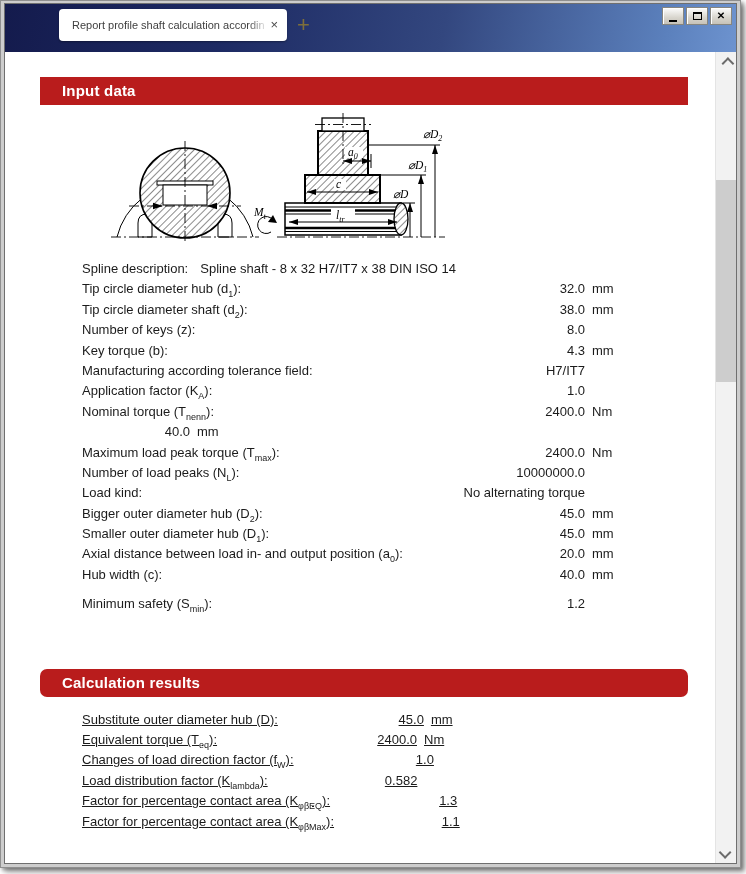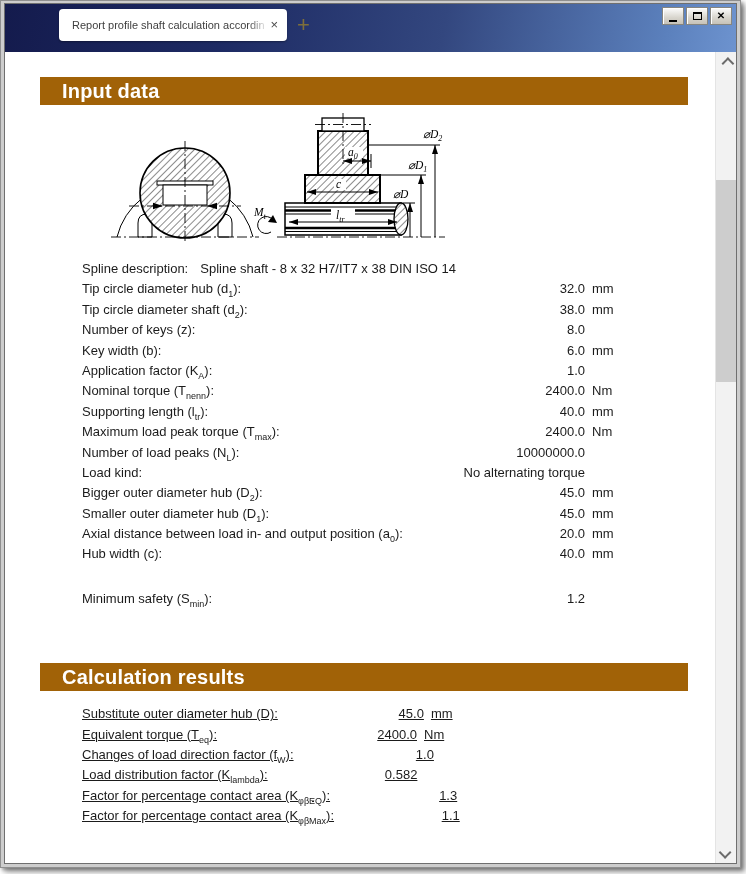--- a/index.html
+++ b/index.html
@@ -55,34 +55,34 @@
   .glyph-min{width:8px;height:2px;background:#000;margin-top:9px;}
   .glyph-max{width:9px;height:8px;border:1px solid #000;border-top-width:2px;box-sizing:border-box;}
   .glyph-close{font-size:10px;font-weight:700;color:#000;line-height:10px;}
   
   .content{
     position:absolute;left:0;top:48px;right:21px;bottom:0;background:#fff;
     overflow:hidden;
   }
   .section-header{
     margin:25px 0 0 35px;width:648px;height:28px;box-sizing:border-box;
-    background:#a16207;color:#fff;font-weight:bold;font-size:20px;
+    background:#b91c1c;color:#fff;font-weight:bold;font-size:15px;
     line-height:28px;padding-left:22px;letter-spacing:.2px;
   }
   .diagram{margin:6px 0 0 100px;display:block;}
   .rows{margin-left:35px;width:648px;margin-top:8px;font-size:13px;}
   .row{display:flex;height:20.4px;line-height:20.4px;align-items:baseline;}
   .row .lbl{flex:1;padding-left:42px;white-space:nowrap;}
   .row .val{width:150px;text-align:right;white-space:nowrap;}
   .row .unit{box-sizing:border-box;padding-left:7px;white-space:nowrap;}
   .input-rows .unit{width:103px;}
   .result-rows .unit{width:271px;}
   .profile-row .pvalue{margin-left:12px;white-space:nowrap;}
-  .safety{margin-top:24px;justify-content:space-between;}
-  .results-header{margin-top:54px;}
+  .safety{margin-top:9px;justify-content:space-between;}
+  .results-header{margin-top:54px;border-radius:7px;}
   .result-rows{margin-top:13px;text-decoration:underline;}
   sub{font-size:9px;line-height:0;}
   
   .scrollbar{
     position:absolute;right:0;top:48px;bottom:0;width:21px;
     background:#f2f2f2;border-left:1px solid #e4e4e4;box-sizing:border-box;
   }
   .sb-arrow{position:absolute;left:0;width:100%;height:18px;display:flex;align-items:center;justify-content:center;}
   .sb-arrow.up{top:2px;}
   .sb-arrow.down{bottom:2px;}
@@ -219,40 +219,44 @@
               <span class="unit">mm</span>
             </div>
 
             <div class="row">
               <span class="lbl">Number of keys (z):</span>
               <span class="val">8.0</span>
               <span class="unit"></span>
             </div>
 
             <div class="row">
-              <span class="lbl">Key width (b):</span>
-              <span class="val">6.0</span>
-              <span class="unit">mm</span>
-            </div>
-
+              <span class="lbl">Key torque (b):</span>
+              <span class="val">4.3</span>
+              <span class="unit">mm</span>
+            </div>
+
+            <div class="row">
+              <span class="lbl">Manufacturing according tolerance field:</span>
+              <span class="val">H7/IT7</span>
+              <span class="unit"></span>
+            </div>
 
             <div class="row">
               <span class="lbl">Application factor (K<sub>A</sub>):</span>
               <span class="val">1.0</span>
               <span class="unit"></span>
             </div>
 
             <div class="row">
               <span class="lbl">Nominal torque (T<sub>nenn</sub>):</span>
               <span class="val">2400.0</span>
               <span class="unit">Nm</span>
             </div>
 
             <div class="row">
-              <span class="lbl">Supporting length (l<sub>tr</sub>):</span>
               <span class="val">40.0</span>
               <span class="unit">mm</span>
             </div>
 
             <div class="row">
               <span class="lbl">Maximum load peak torque (T<sub>max</sub>):</span>
               <span class="val">2400.0</span>
               <span class="unit">Nm</span>
             </div>
 

